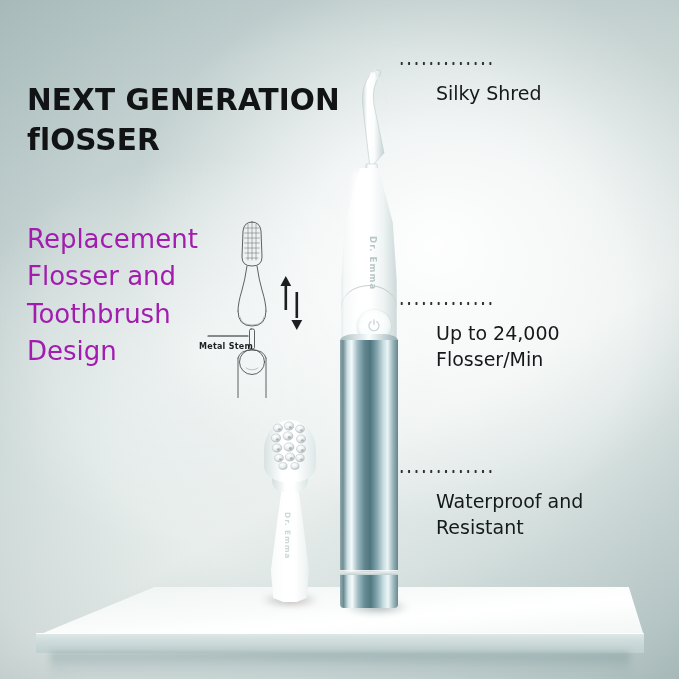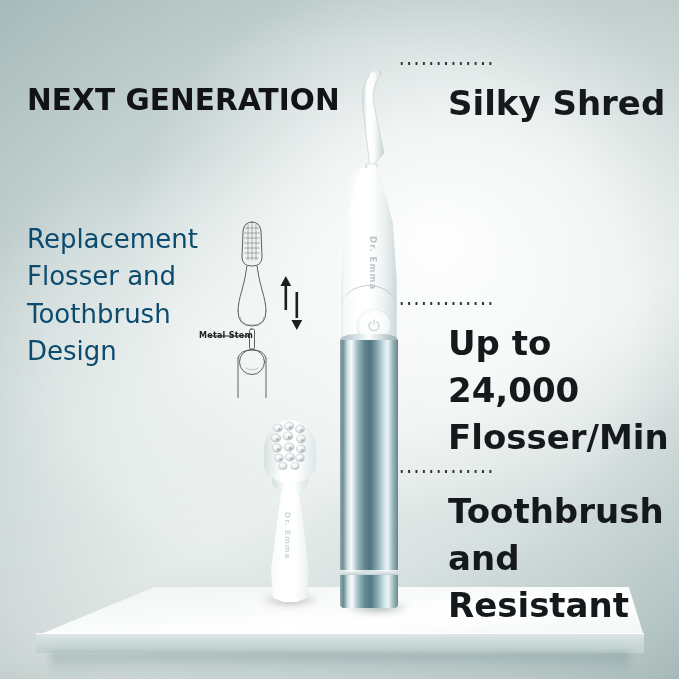--- a/index.html
+++ b/index.html
@@ -53,43 +53,43 @@
     color: #111315;
   }
   .subcopy {
     position: absolute;
     left: 27px;
     top: 221px;
     width: 215px;
     font-size: 26px;
     line-height: 1.44;
     font-weight: 400;
-    color: #0c4a6e;
+    color: #a21caf;
   }
 
   
   .feature { position: absolute; left: 396px; width: 272px; }
   .f1 { top: 62px; }
   .f2 { top: 302px; }
   .f3 { top: 470px; }
   .dots {
     display: block;
     height: 3px;
     width: 96px;
     margin-left: 2px;
     background-image: radial-gradient(circle, #2c2f31 0 1.25px, rgba(0,0,0,0) 1.4px);
     background-size: 7.4px 3px;
     background-repeat: repeat-x;
   }
   .feature-text {
     margin-top: 15px;
-    margin-left: 52px;
-    font-size: 34px;
+    margin-left: 40px;
+    font-size: 19px;
     line-height: 1.38;
-    font-weight: 700;
+    font-weight: 400;
     color: #16191b;
   }
 
   
   .platform-shadow {
     position: absolute;
     left: 30px;
     top: 628px;
     width: 590px;
     height: 40px;
@@ -236,21 +236,21 @@
   .brush-head {
     position: absolute; left: 264px; top: 420px; width: 52px; height: 62px;
     background: linear-gradient(90deg, rgba(214,224,225,0.9), #ffffff 34%, #ffffff 62%, rgba(220,230,231,0.9));
     border-radius: 26px 26px 22px 22px / 30px 30px 16px 16px;
   }
   .bristles { position: absolute; left: 264px; top: 418px; width: 52px; height: 58px; }
 
   
   .diagram { position: absolute; left: 196px; top: 216px; width: 124px; height: 182px; }
   .metal-stem-label {
-    position: absolute; left: 199px; top: 331px;
+    position: absolute; left: 199px; top: 342px;
     font-size: 8px; font-weight: 700; letter-spacing: 0.25px;
     color: #1d2022;
   }
 </style>
 </head>
 <body>
 
 <div id="stage">
 
   <div class="bg-base"></div>
@@ -259,20 +259,21 @@
   <div class="bg-vig"></div>
 
   <div class="platform-shadow"></div>
   <div class="platform-top"></div>
   <div class="platform-edge-hi"></div>
   <div class="platform-edge"></div>
   <div class="platform-under"></div>
 
   <div class="headline">
     <div>NEXT GENERATION</div>
+    <div>flOSSER</div>
   </div>
 
   <div class="subcopy">Replacement Flosser and Toothbrush Design</div>
 
   <div class="feature f1">
     <span class="dots"></span>
     <div class="feature-text">
       <div>Silky Shred</div>
     </div>
   </div>
@@ -281,21 +282,21 @@
     <span class="dots"></span>
     <div class="feature-text">
       <div>Up to 24,000</div>
       <div>Flosser/Min</div>
     </div>
   </div>
 
   <div class="feature f3">
     <span class="dots"></span>
     <div class="feature-text">
-      <div>Toothbrush and</div>
+      <div>Waterproof and</div>
       <div>Resistant</div>
     </div>
   </div>
 
   <svg class="diagram" viewBox="0 0 124 182">
     <g fill="none" stroke="#4b5153" stroke-width="0.9" stroke-linejoin="round" stroke-linecap="round">
 
       <path d="M56 6 q8 0 9 9 l1 26 q0 9 -10 9 q-10 0 -10 -9 l1 -26 q1 -9 9 -9 z"></path>
 
       <g stroke="#6e7476" stroke-width="0.55">

